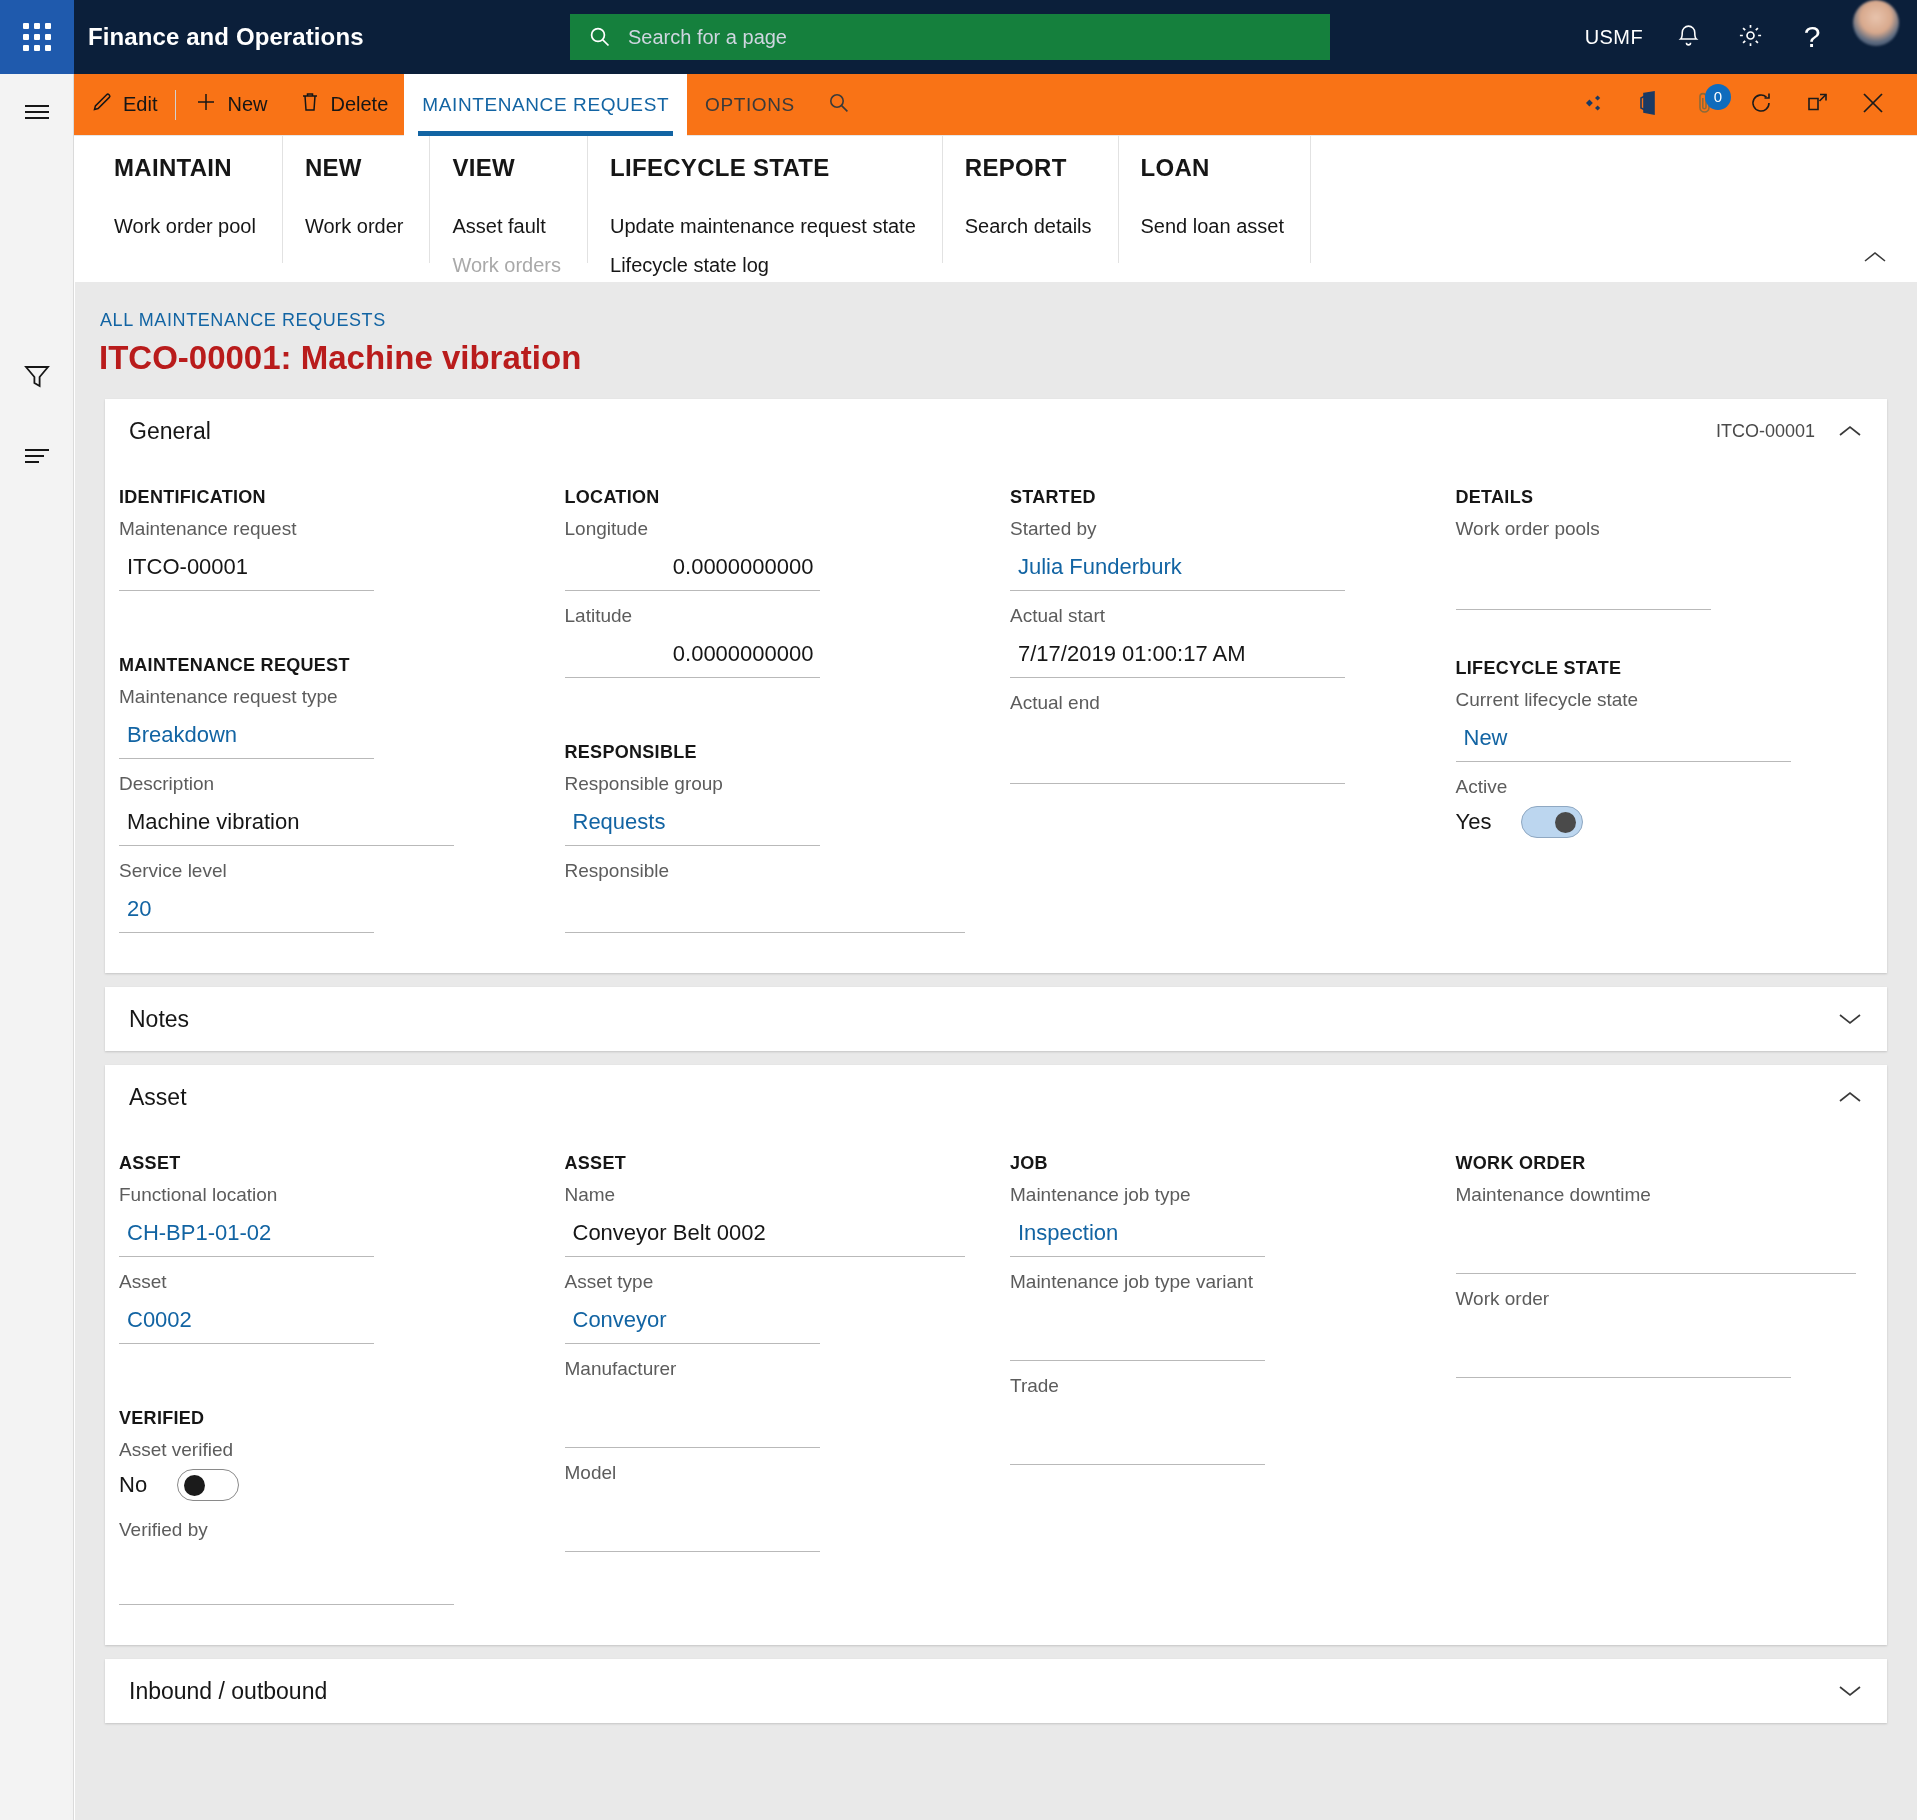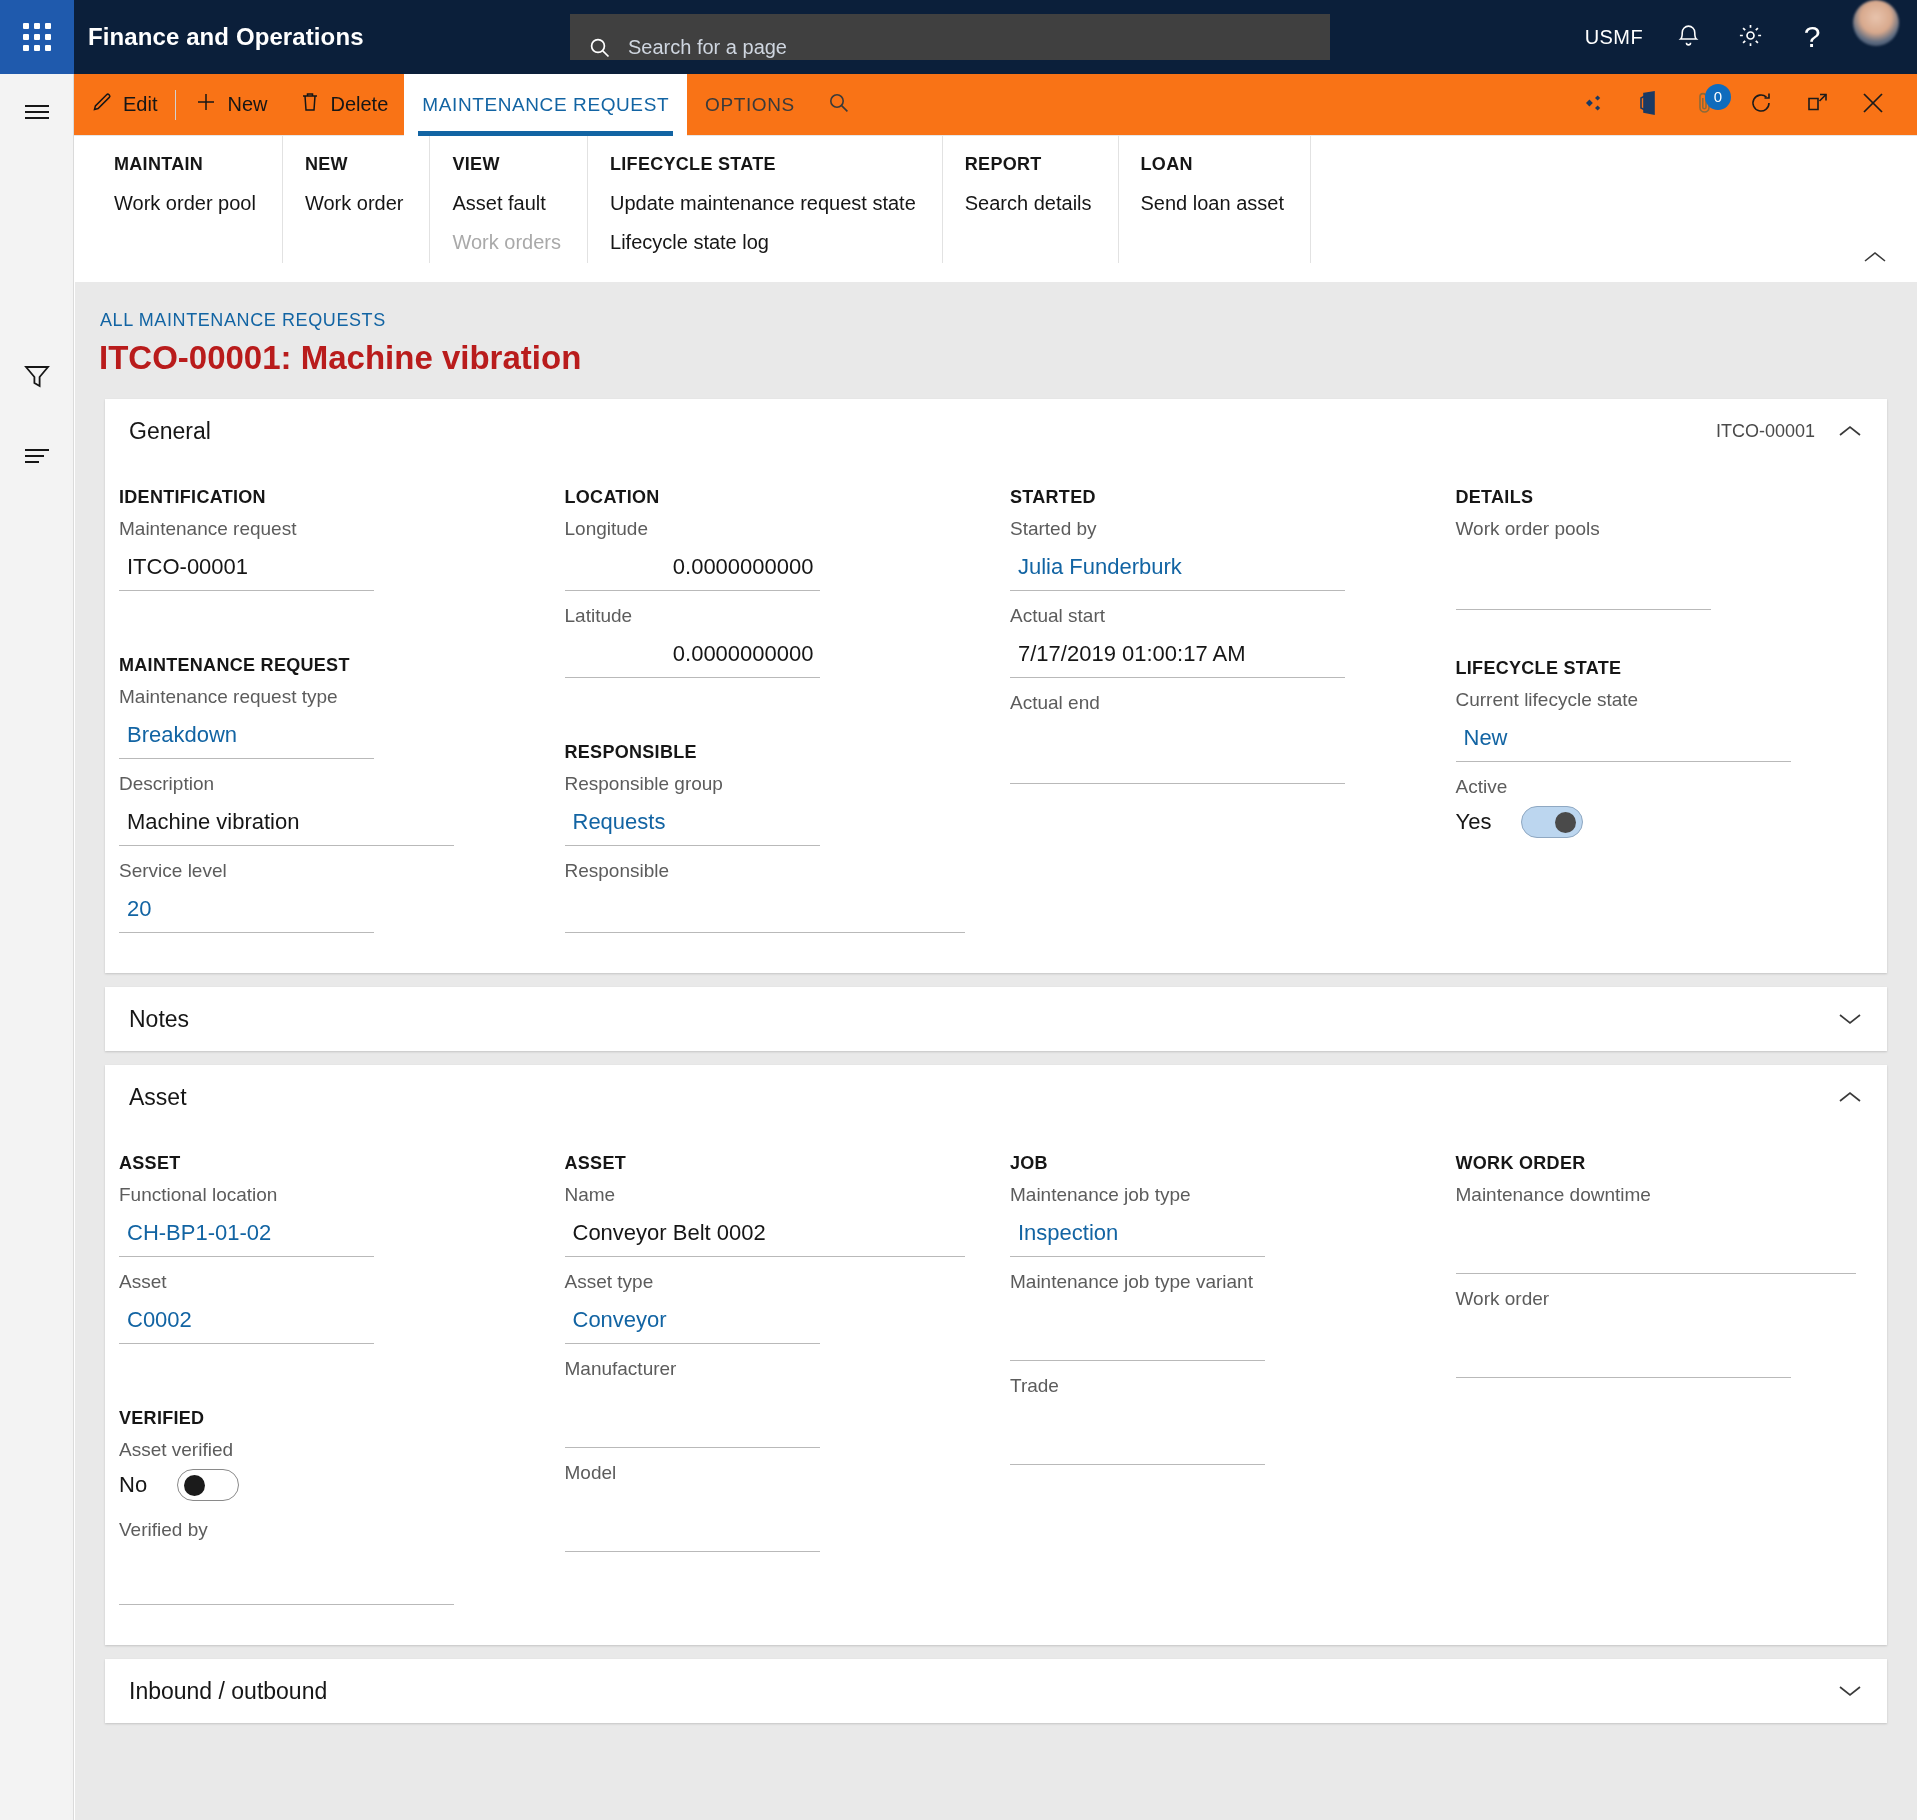--- a/index.html
+++ b/index.html
@@ -24,21 +24,21 @@
     cursor:pointer;
   }
   .waffle-grid{ display:grid; grid-template-columns:repeat(3,6px); gap:5px; }
   .waffle-grid i{ width:6px; height:6px; background:#fff; border-radius:1px; display:block; }
   .app-title{
     color:#fff; font-size:24px; font-weight:bold; margin-left:14px;
     letter-spacing:.1px; white-space:nowrap;
   }
   .search-wrap{
     position:absolute; left:570px; top:14px; width:760px; height:46px;
-    background:#404040; display:flex; align-items:flex-end; padding:0 18px;
+    background:#15803d; display:flex; align-items:center; padding:0 18px;
     cursor:text;
   }
   .search-wrap .mag{ margin-right:14px; display:flex; }
   .search-input{
     background:transparent; border:0; outline:0; color:#d8dde6;
     font-family:"Liberation Sans", sans-serif; font-size:20px; width:100%;
   }
   .search-input::placeholder{ color:#cfd6e0; opacity:1; }
   .top-right{
     position:absolute; right:0; top:0; height:74px; display:flex;
@@ -84,21 +84,21 @@
     display:flex; align-items:center; justify-content:center; padding:0 6px;
   }
 
   
   .ribbon{
     position:absolute; top:136px; left:74px; width:1843px; height:145px;
     background:#ffffff; display:flex; padding-left:18px;
   }
   .rg{ padding:18px 26px 0 22px; border-right:1px solid #e2e2e2; height:127px; }
   .rg:last-of-type{ border-right:none; }
-  .rg-title{ font-size:18px; font-weight:bold; color:#161616; letter-spacing:.3px; margin-bottom:17px; }
+  .rg-title{ font-size:24px; font-weight:bold; color:#161616; letter-spacing:.3px; margin-bottom:33px; }
   .rg-item{ font-size:20px; color:#161616; margin-bottom:16px; cursor:pointer; white-space:nowrap; }
   .rg-item.disabled{ color:#a9a9a9; cursor:default; }
   .ribbon-collapse{
     position:absolute; right:20px; bottom:4px; width:44px; height:36px;
     display:flex; align-items:center; justify-content:center; cursor:pointer;
   }
 
   
   .leftrail{
     position:absolute; top:74px; left:0; width:74px; height:1746px;

